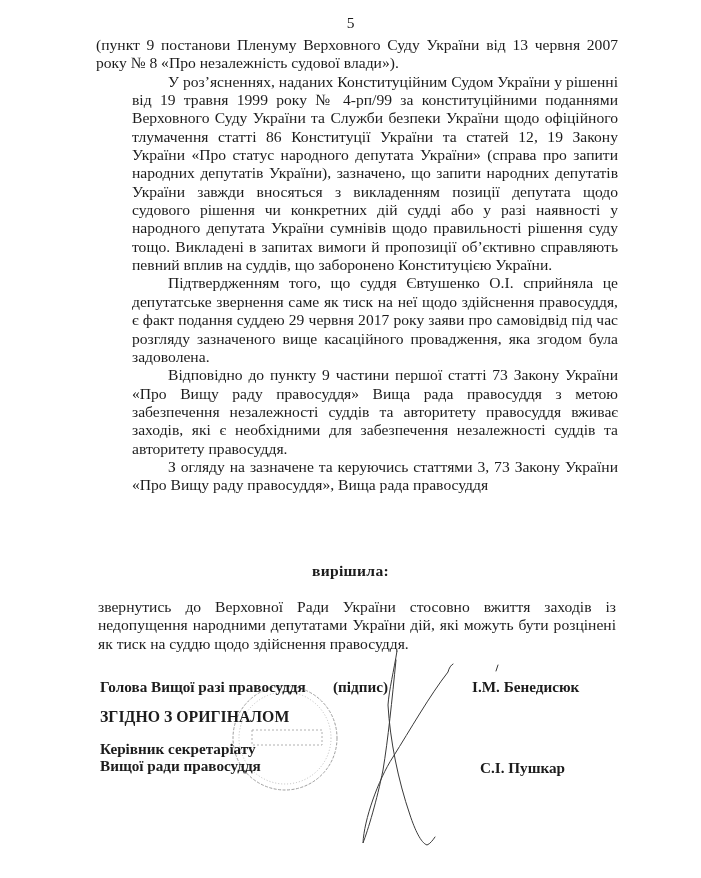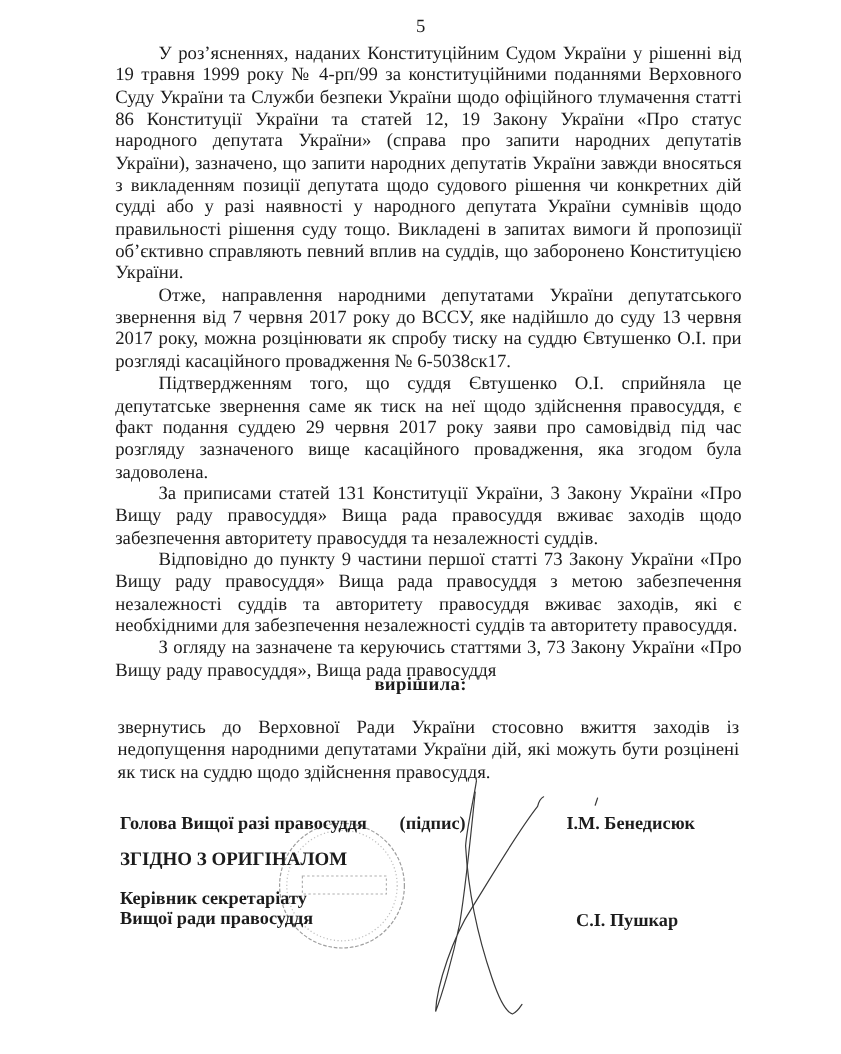--- a/index.html
+++ b/index.html
@@ -11,43 +11,42 @@
   .page-num {
     position: absolute; top: 14px; left: 0; width: 701px; text-align: center;
     font-size: 15.5px;
   }
   .body-text {
     position: absolute; left: 96px; top: 36px; width: 522px;
     font-size: 15.6px; line-height: 18.35px;
     text-align: justify;
   }
   .body-text p { margin: 0; text-indent: 0; }
-  .body-text p.indent { text-indent: 36px; }
+  .body-text p.indent { text-indent: 36px; margin-left: 36px; }
   .resolved {
     position: absolute; top: 562px; left: 0; width: 701px; text-align: center;
     font-weight: bold; font-size: 15.6px; letter-spacing: 0.3px;
   }
   .decision {
     position: absolute; left: 96px; top: 596px; width: 522px;
     font-size: 15.6px; line-height: 18.35px; text-align: justify;
   }
   .decision p { margin: 2px; }
   .sig { position: absolute; font-weight: bold; font-size: 15.2px; white-space: nowrap; }
   .stamp-svg, .signature-svg { position: absolute; left: 0; top: 0; pointer-events: none; }
 </style>
 </head>
 <body>
 
 <div class="page-num">5</div>
 
 <div class="body-text">
+  <p>(пункт 9 постанови Пленуму Верховного Суду України від 13 червня 2007 року № 8 «Про незалежність судової влади»).</p>
   <p class="indent">У роз’ясненнях, наданих Конституційним Судом України у рішенні від 19 травня 1999 року № 4-рп/99 за конституційними поданнями Верховного Суду України та Служби безпеки України щодо офіційного тлумачення статті 86 Конституції України та статей 12, 19 Закону України «Про статус народного депутата України» (справа про запити народних депутатів України), зазначено, що запити народних депутатів України завжди вносяться з викладенням позиції депутата щодо судового рішення чи конкретних дій судді або у разі наявності у народного депутата України сумнівів щодо правильності рішення суду тощо. Викладені в запитах вимоги  й пропозиції об’єктивно справляють певний вплив на суддів, що заборонено Конституцією України.</p>
-  <p class="indent">Отже, направлення народними депутатами України депутатського звернення від 7 червня 2017 року до ВССУ, яке надійшло до суду 13 червня 2017 року, можна розцінювати як спробу тиску на суддю Євтушенко О.І. при розгляді касаційного провадження № 6-5038ск17.</p>
   <p class="indent">Підтвердженням того, що суддя Євтушенко О.І. сприйняла це депутатське звернення саме як тиск на неї щодо здійснення правосуддя, є факт подання суддею 29 червня 2017 року заяви про самовідвід під час розгляду зазначеного вище касаційного провадження, яка згодом була задоволена.</p>
-  <p class="indent">За приписами статей 131 Конституції України, 3 Закону України «Про Вищу раду правосуддя» Вища рада правосуддя вживає заходів щодо забезпечення авторитету правосуддя та незалежності суддів.</p>
   <p class="indent">Відповідно до пункту 9 частини першої статті 73 Закону України «Про Вищу раду правосуддя» Вища рада правосуддя з метою забезпечення незалежності суддів та авторитету правосуддя вживає заходів, які є необхідними для забезпечення незалежності суддів та авторитету правосуддя.</p>
   <p class="indent">З огляду на зазначене та керуючись статтями 3, 73 Закону України «Про Вищу раду правосуддя», Вища рада правосуддя</p>
 </div>
 
 <div class="resolved">вирішила:</div>
 
 <div class="decision">
   <p>звернутись до Верховної Ради України стосовно вжиття заходів із недопущення народними депутатами України дій, які можуть бути розцінені як тиск на суддю щодо здійснення правосуддя.</p>
 </div>
 

